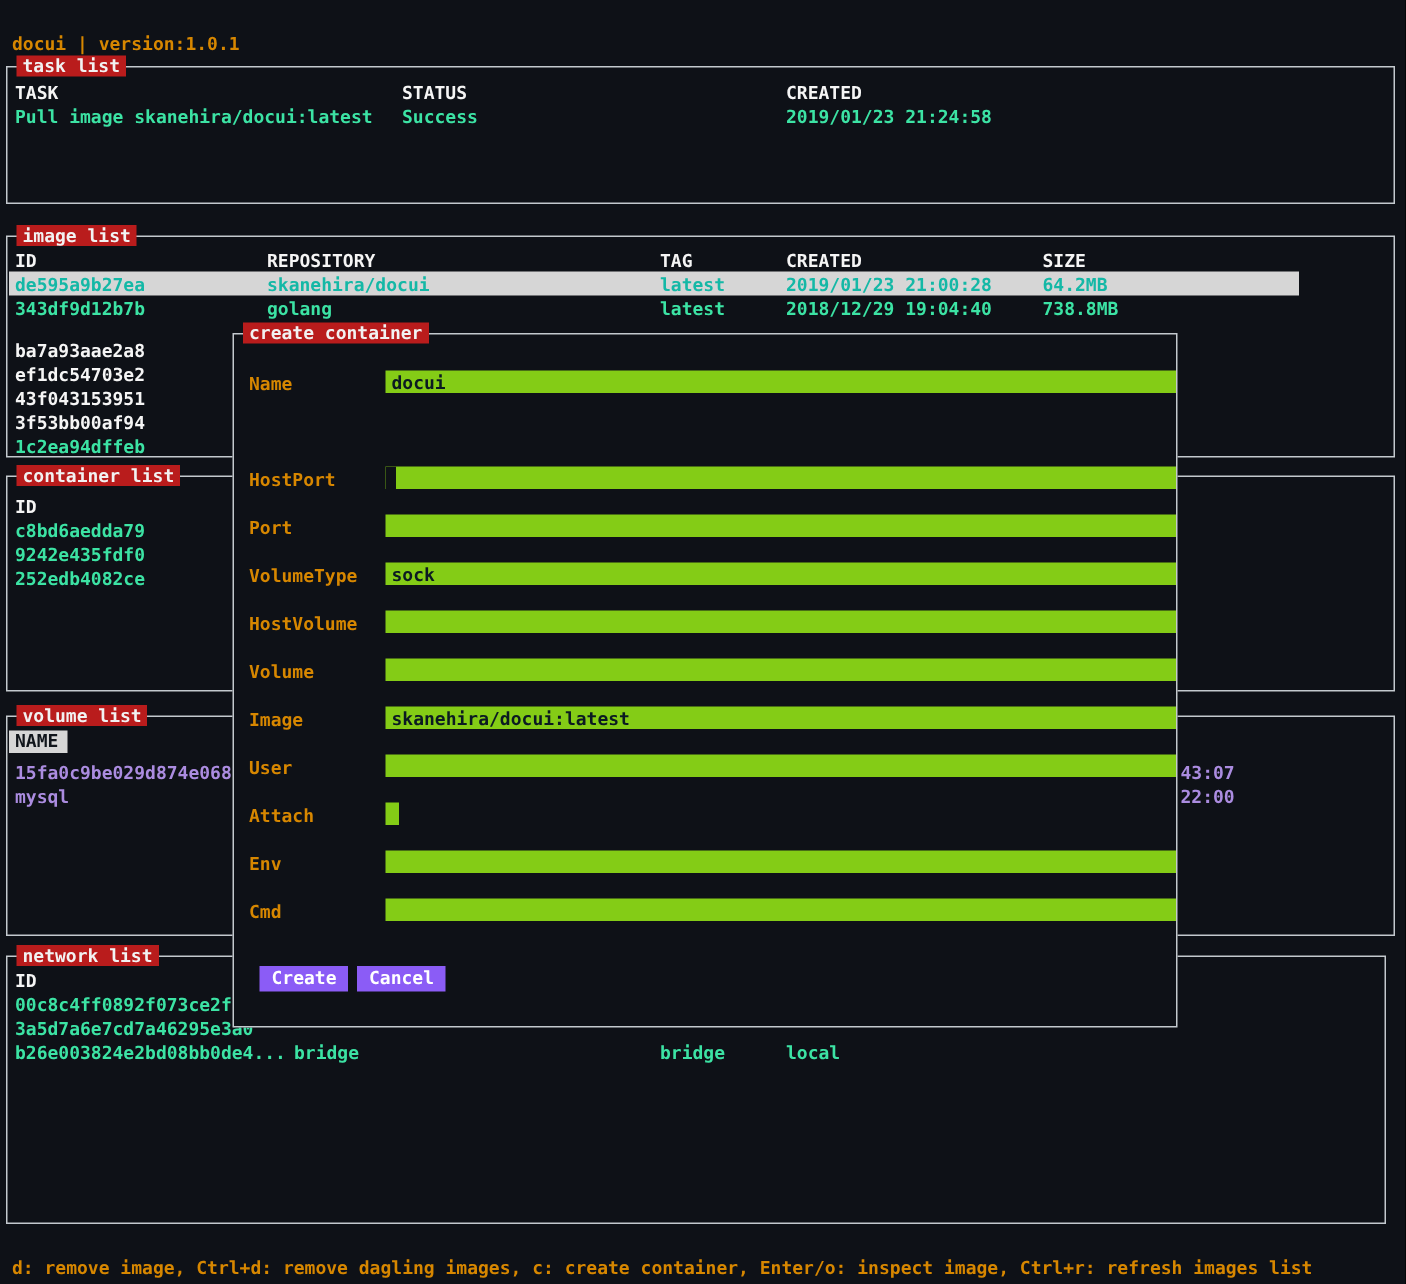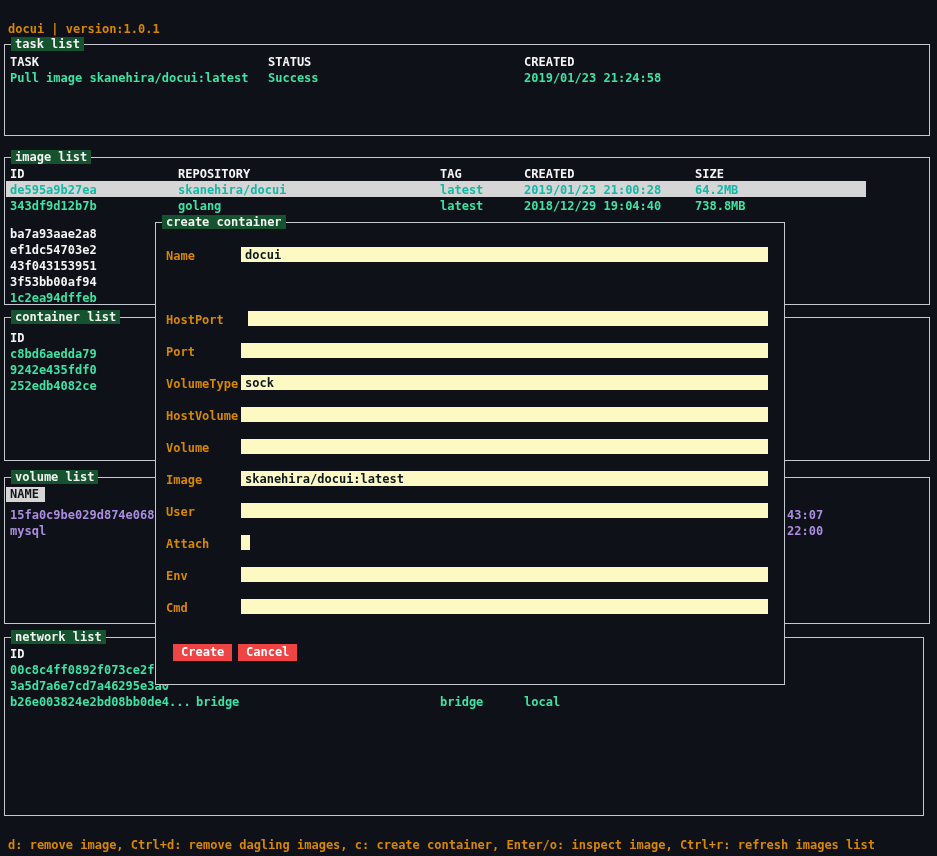--- a/index.html
+++ b/index.html
@@ -6,39 +6,39 @@
   html,body { background:#000; }
   #screen {
     position:relative; width:937px; height:856px; overflow:hidden;
     background:#0e1117;
     font-family:"DejaVu Sans Mono","Liberation Mono",monospace;
     font-size:12px; font-weight:700; line-height:14px;
     color:#f5f5f5;
   }
   .abs { position:absolute; white-space:pre; }
   .panel { position:absolute; border:1px solid #c3c9ce; }
-  .panel-title { position:absolute; top:-8px; left:6px; background:#14532d; padding:0 4px; color:#f2f2f2; white-space:pre; }
+  .panel-title { position:absolute; top:-8px; left:6px; background:#b91c1c; padding:0 4px; color:#f2f2f2; white-space:pre; }
   .row { position:absolute; left:0; width:100%; height:16px; }
   .cell { position:absolute; white-space:pre; }
   .x10{left:10px}.x178{left:178px}.x196{left:196px}.x268{left:268px}
   .x440{left:440px}.x524{left:524px}.x695{left:695px}.x787{left:787px}
   .white{color:#f5f5f5}.green{color:#3ce3a4}.purple{color:#ab8ce0}
   .orange{color:#d78700}.dark{color:#14b8a6}
   .selband { position:absolute; left:6px; top:181px; width:860px; height:16px; background:#d6d6d6; }
   .namehdr { position:absolute; left:6px; top:487px; background:#d6d6d6; color:#10151b; padding:0 6px 1px 4px; white-space:pre; }
   #dialog { position:absolute; left:155px; top:222px; width:630px; height:463px;
             background:#0e1117; border:1px solid #c3c9ce; z-index:10; }
   .fld { position:absolute; left:0; width:100%; height:16px; }
   .fld-label { position:absolute; left:10px; top:2px; color:#d78700; white-space:pre; }
-  .fld-input { position:absolute; left:85px; top:0; width:527px; height:15px;
-               background:#fef9c3; color:#0b1a22; padding:1px 0 0 4px;
+  .fld-input { position:absolute; left:101px; top:0; width:527px; height:15px;
+               background:#84cc16; color:#0b1a22; padding:1px 0 0 4px;
                white-space:pre; overflow:hidden; }
   .fld-input.checkbox { width:9px; padding:0; }
   .fld-input.cursor::before { content:""; position:absolute; left:0; top:0; width:7px; height:15px; background:#0e1117; }
-  .btn { position:absolute; top:421px; height:17px; background:#ef4444; color:#ffffff;
+  .btn { position:absolute; top:421px; height:17px; background:#8b5cf6; color:#ffffff;
          border:none; padding:1px 8px 2px 8px; font:inherit; cursor:pointer; }
 </style>
 </head>
 <body>
 
 <div id="screen">
 
   <span class="abs orange" style="left:8px;top:22px">docui | version:1.0.1</span>
 
   <div class="panel" style="left:4px;top:44px;width:926px;height:92px">

